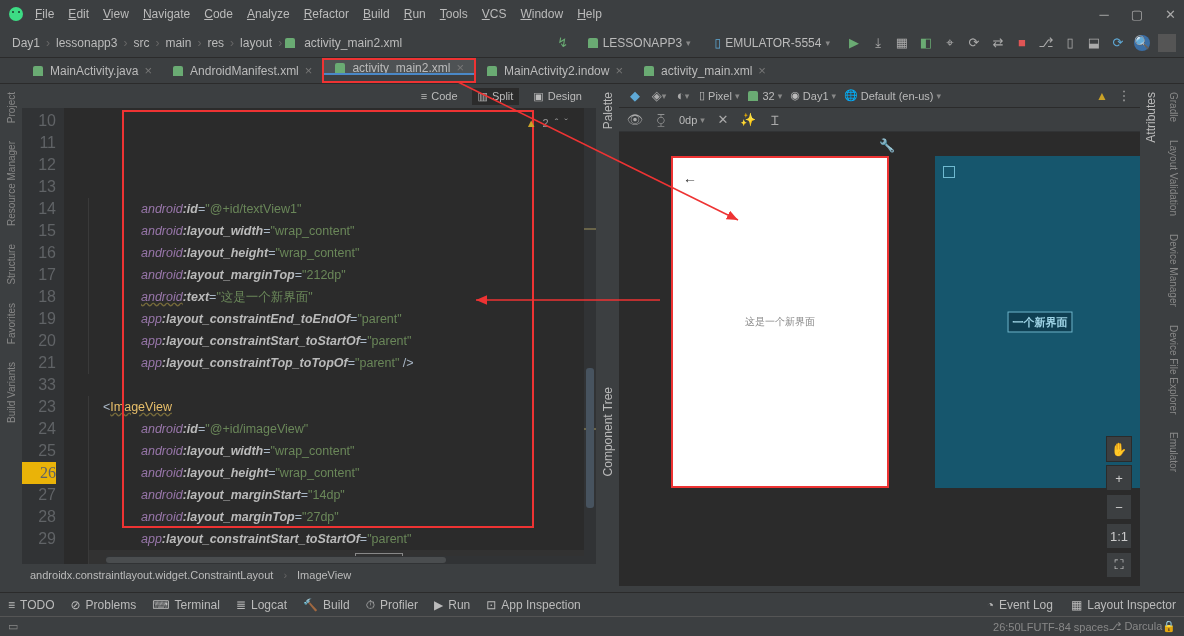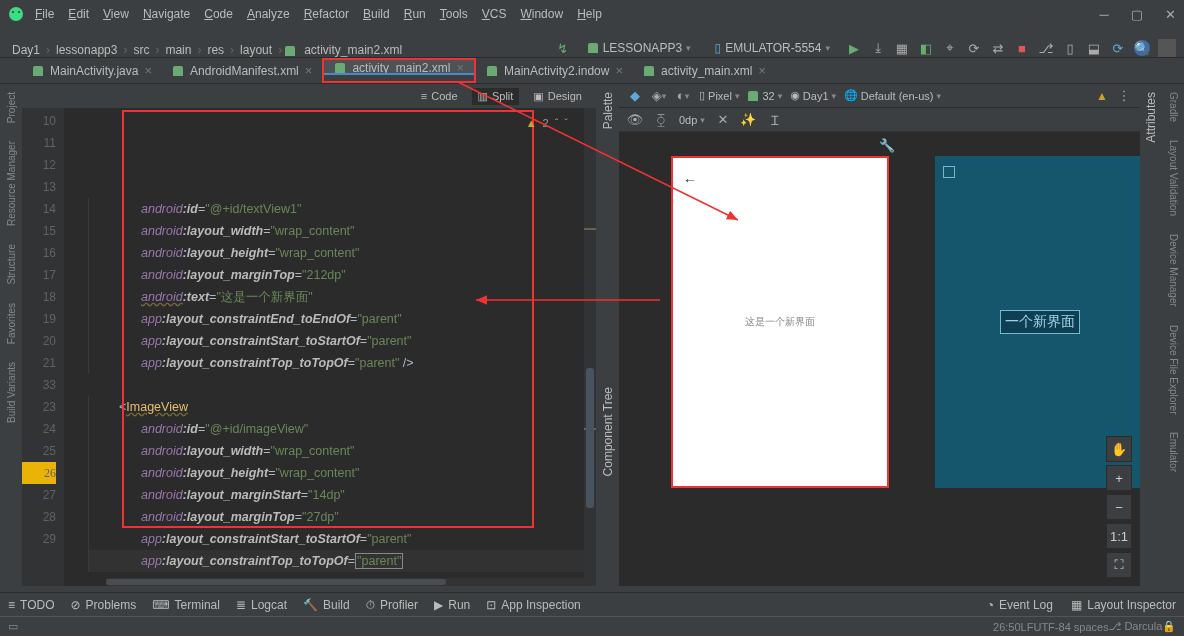--- a/index.html
+++ b/index.html
@@ -7,21 +7,21 @@
 
 
 .titlebar { height: 28px; background: #3c3f41; display: flex; align-items: center; padding: 0 8px; gap: 4px; }
 .titlebar .app-icon { width: 16px; height: 16px; display: flex; align-items: center; justify-content: center; }
 .titlebar .menu-item { padding: 3px 7px; cursor: pointer; }
 .titlebar .menu-item u { text-decoration: underline; }
 .titlebar .window-title { color: #787878; margin-left: 18px; }
 .titlebar .win-controls { margin-left: auto; display: flex; gap: 22px; font-size: 13px; color: #aaa; }
 
 
-.toolbar { height: 30px; background: #3c3f41; display: flex; align-items: flex-end; padding: 0 8px; gap: 4px; border-bottom: 1px solid #2b2b2b; }
+.toolbar { height: 30px; background: #3c3f41; display: flex; align-items: center; padding: 0 8px; gap: 4px; border-bottom: 1px solid #2b2b2b; }
 .breadcrumb-item { padding: 2px 4px; }
 .breadcrumb-sep { color: #666; margin: 0 2px; }
 .toolbar-right { margin-left: auto; display: flex; align-items: center; gap: 8px; }
 .combo { background: #3c3f41; padding: 2px 8px; display: flex; align-items: center; gap: 4px; }
 .caret { font-size: 9px; color: #888; }
 .ticon { width: 16px; height: 16px; display: inline-flex; align-items: center; justify-content: center; color: #aaa; font-size: 13px; }
 .ticon.green { color: #6aab73; }
 .ticon.blue { color: #5fa9d6; }
 .ticon.red { color: #e05555; }
 .avatar { width: 18px; height: 18px; background: #555; }
@@ -38,25 +38,25 @@
 .main { display: flex; height: 502px; }
 .leftstrip, .rightstrip { width: 22px; background: #3c3f41; display: flex; flex-direction: column; align-items: center; padding-top: 4px; gap: 10px; font-size: 10px; color: #888; }
 .vertlabel { writing-mode: vertical-rl; transform: rotate(180deg); padding: 4px 0; }
 
 
 .editor-panel { width: 575px; background: #2b2b2b; display: flex; flex-direction: column; border-right: 1px solid #3c3f41; }
 .mode-tabs { height: 24px; background: #3c3f41; display: flex; justify-content: flex-end; align-items: center; gap: 8px; padding: 0 8px; font-size: 11px; }
 .mode-tab { display: flex; align-items: center; gap: 4px; padding: 2px 6px; }
 .mode-tab.sel { background: #2b2b2b; }
 .editor-body { flex: 1; display: flex; position: relative; overflow: hidden; }
-.gutter { width: 42px; background: #313335; text-align: right; color: #606366; font-family: "JetBrains Mono", Consolas, monospace; font-size: 12px; line-height: 22px; padding-right: 8px; padding-top: 2px; }
+.gutter { width: 42px; background: #313335; text-align: right; color: #606366; font-family: "JetBrains Mono", Consolas, monospace; font-size: 16px; line-height: 22px; padding-right: 8px; padding-top: 2px; }
 .code { flex: 1; font-family: "JetBrains Mono", Consolas, monospace; font-size: 12.5px; line-height: 22px; padding-top: 2px; padding-left: 4px; position: relative; white-space: pre; overflow: hidden; }
 .code .line { height: 22px; }
 .code .line.hl { background: #323232; }
-.i1 { padding-left: 30px; border-left: 1px solid #3a3a3a; margin-left: 20px; }
+.i1 { padding-left: 14px; border-left: 1px solid #3a3a3a; margin-left: 20px; }
 .i2 { padding-left: 52px; border-left: 1px solid #3a3a3a; margin-left: 20px; }
 .tok-ns { color: #9876aa; font-style: italic; }
 .tok-attr { color: #bababa; font-style: italic; font-weight: bold; }
 .tok-str { color: #6a8759; }
 .tok-tag { color: #e8bf6a; }
 .tok-op { color: #a9b7c6; }
 .code-redbox { position: absolute; border: 2px solid #e33; left: 58px; top: 2px; width: 412px; height: 418px; pointer-events: none; }
 .inspection { position: absolute; top: 4px; right: 28px; display: flex; align-items: center; gap: 6px; font-size: 11px; color: #999; }
 .tri { color: #c9a227; }
 .scrollbar-v { position: absolute; right: 0; top: 0; bottom: 0; width: 12px; background: #313335; }
@@ -74,21 +74,21 @@
 .design-toolbar2 { height: 24px; background: #3c3f41; display: flex; align-items: center; gap: 10px; padding: 0 8px; border-bottom: 1px solid #313335; }
 .dtool { display: flex; align-items: center; gap: 3px; font-size: 11px; }
 .design-canvas { flex: 1; background: #2b2b2b; position: relative; overflow: hidden; }
 .ruler-wrench { position: absolute; top: 6px; color: #888; font-size: 13px; }
 .phone-design, .phone-blueprint { position: absolute; top: 24px; height: 332px; width: 218px; }
 .phone-design { left: 52px; background: #ffffff; border: 2px solid #e33; }
 .phone-design .back-arrow { position: absolute; left: 10px; top: 12px; color: #333; font-size: 14px; }
 .phone-design .center-text { position: absolute; top: 50%; left: 50%; transform: translate(-50%, -50%); color: #888; font-size: 10px; }
 .phone-blueprint { left: 316px; width: 210px; background: #16566d; }
 .phone-blueprint .bp-icon { position: absolute; left: 8px; top: 10px; width: 12px; height: 12px; border: 1px solid #6fbad1; }
-.phone-blueprint .bp-text { position: absolute; top: 50%; left: 50%; transform: translate(-50%, -50%); background: #0f3f52; border: 1px solid #6fbad1; color: #9fd4e6; font-size: 14px; padding: 2px 4px; }
+.phone-blueprint .bp-text { position: absolute; top: 50%; left: 50%; transform: translate(-50%, -50%); background: #0f3f52; border: 1px solid #6fbad1; color: #9fd4e6; font-size: 11px; padding: 2px 4px; font-weight: bold; }
 .zoom-controls { position: absolute; right: 8px; bottom: 8px; display: flex; flex-direction: column; gap: 3px; }
 .zoom-btn { width: 26px; height: 26px; background: #3c3f41; display: flex; align-items: center; justify-content: center; font-size: 13px; color: #ccc; border: 1px solid #2b2b2b; }
 .attr-strip { width: 22px; background: #3c3f41; display: flex; flex-direction: column; align-items: center; padding-top: 4px; }
 
 
 .tool-strip { position: absolute; bottom: 20px; left: 0; right: 0; height: 24px; background: #3c3f41; display: flex; align-items: center; padding: 0 8px; gap: 16px; border-top: 1px solid #2b2b2b; }
 .tool-item { display: flex; align-items: center; gap: 5px; }
 .tool-strip .right { margin-left: auto; display: flex; gap: 18px; }
 .statusbar { position: absolute; bottom: 0; left: 0; right: 0; height: 20px; background: #3c3f41; display: flex; align-items: center; padding: 0 8px; gap: 12px; font-size: 11px; color: #888; border-top: 1px solid #555; }
 .statusbar .right { margin-left: auto; display: flex; align-items: center; }
@@ -223,20 +223,25 @@
           <span>ˇ</span>
         </div>
         <div class="line i2"><span class="tok-ns">android</span><span class="tok-attr">:id</span><span class="tok-op">=</span><span class="tok-str">"@+id/textView1"</span></div><div class="line i2"><span class="tok-ns">android</span><span class="tok-attr">:layout_width</span><span class="tok-op">=</span><span class="tok-str">"wrap_content"</span></div><div class="line i2"><span class="tok-ns">android</span><span class="tok-attr">:layout_height</span><span class="tok-op">=</span><span class="tok-str">"wrap_content"</span></div><div class="line i2"><span class="tok-ns">android</span><span class="tok-attr">:layout_marginTop</span><span class="tok-op">=</span><span class="tok-str">"212dp"</span></div><div class="line i2"><span class="tok-ns" style="text-decoration:underline wavy #776b3a">android</span><span class="tok-attr">:text</span><span class="tok-op">=</span><span class="tok-str">"这是一个新界面"</span></div><div class="line i2"><span class="tok-ns">app</span><span class="tok-attr">:layout_constraintEnd_toEndOf</span><span class="tok-op">=</span><span class="tok-str">"parent"</span></div><div class="line i2"><span class="tok-ns">app</span><span class="tok-attr">:layout_constraintStart_toStartOf</span><span class="tok-op">=</span><span class="tok-str">"parent"</span></div><div class="line i2"><span class="tok-ns">app</span><span class="tok-attr">:layout_constraintTop_toTopOf</span><span class="tok-op">=</span><span class="tok-str">"parent"</span><span class="tok-op"> /&gt;</span></div><div class="line">&nbsp;</div><div class="line i1"><span class="tok-op">&lt;</span><span class="tok-tag" style="text-decoration:underline wavy #776b3a">ImageView</span></div><div class="line i2"><span class="tok-ns">android</span><span class="tok-attr">:id</span><span class="tok-op">=</span><span class="tok-str">"@+id/imageView"</span></div><div class="line i2"><span class="tok-ns">android</span><span class="tok-attr">:layout_width</span><span class="tok-op">=</span><span class="tok-str">"wrap_content"</span></div><div class="line i2"><span class="tok-ns">android</span><span class="tok-attr">:layout_height</span><span class="tok-op">=</span><span class="tok-str">"wrap_content"</span></div><div class="line i2"><span class="tok-ns">android</span><span class="tok-attr">:layout_marginStart</span><span class="tok-op">=</span><span class="tok-str">"14dp"</span></div><div class="line i2"><span class="tok-ns">android</span><span class="tok-attr">:layout_marginTop</span><span class="tok-op">=</span><span class="tok-str">"27dp"</span></div><div class="line i2"><span class="tok-ns">app</span><span class="tok-attr">:layout_constraintStart_toStartOf</span><span class="tok-op">=</span><span class="tok-str">"parent"</span></div><div class="line hl i2"><span class="tok-ns">app</span><span class="tok-attr">:layout_constraintTop_toTopOf</span><span class="tok-op">=</span><span class="tok-str"><span style="border:1px solid #888;padding:0 1px">"parent"</span></span></div><div class="hscroll"><div class="thumb"></div></div>
       </div>
       <div class="scrollbar-v">
         <div class="mark" style="top:120px"></div>
         <div class="mark" style="top:320px"></div>
         <div class="thumb"></div>
       </div>
     </div>
+    <div class="editor-bottom" id="navbot">
+        <span>androidx.constraintlayout.widget.ConstraintLayout</span>
+        <span class="breadcrumb-sep">›</span>
+        <span>ImageView</span>
+      </div>
   </div>
 
   <div class="design-panel">
     <div class="palette-strip">
       <span class="vertlabel">Palette</span>
       <span class="vertlabel" style="margin-top:240px">Component Tree</span>
     </div>
     <div class="design-area">
       <div class="design-toolbar1">
         <span class="ticon blue">◆</span>

